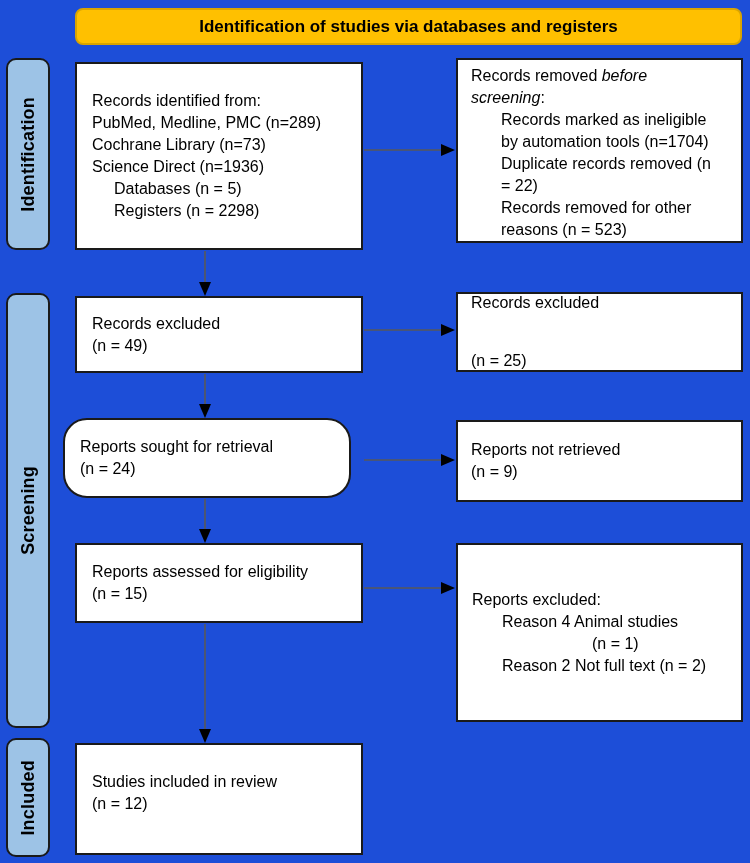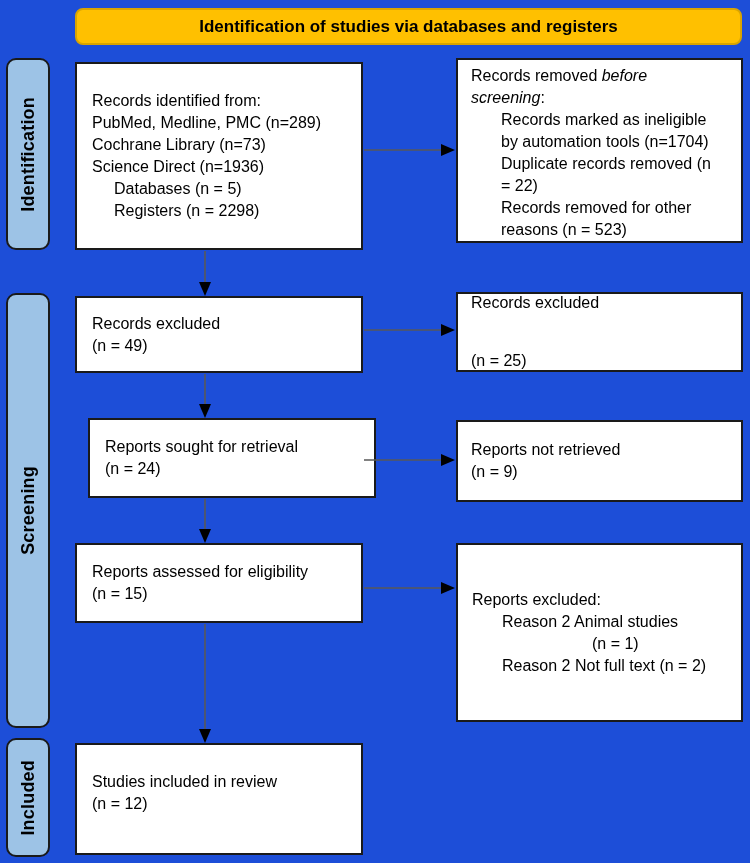--- a/index.html
+++ b/index.html
@@ -70,21 +70,21 @@
     justify-content: center;
   }
   .box .indent1 { margin-left: 22px; }
   .box .indent2 { margin-left: 120px; }
 
   .box-identified       { left: 75px;  top: 62px;  width: 288px; height: 188px; padding-left: 15px; padding-right: 4px; }
   .box-removed          { left: 456px; top: 58px;  width: 287px; height: 185px; padding-left: 13px; padding-right: 4px; justify-content: flex-start; padding-top: 5px; }
   .box-removed .item    { margin-left: 30px; max-width: 218px; }
   .box-screened         { left: 75px;  top: 296px; width: 288px; height: 77px;  padding-left: 15px; }
   .box-excluded         { left: 456px; top: 292px; width: 287px; height: 80px;  padding-left: 13px; gap: 36px; }
-  .box-sought           { left: 88px;  top: 418px; width: 288px; height: 80px;  padding-left: 15px; }
+  .box-sought           { left: 63px;  top: 418px; width: 288px; height: 80px;  padding-left: 15px; border-radius: 24px; }
   .box-notretrieved     { left: 456px; top: 420px; width: 287px; height: 82px;  padding-left: 13px; }
   .box-assessed         { left: 75px;  top: 543px; width: 288px; height: 80px;  padding-left: 15px; }
   .box-reportsexcluded  { left: 456px; top: 543px; width: 287px; height: 179px; padding-left: 14px; padding-right: 4px; }
   .box-reportsexcluded .reason { margin-left: 30px; }
   .box-included         { left: 75px;  top: 743px; width: 288px; height: 112px; padding-left: 15px; padding-bottom: 12px; }
 
   .it { font-style: italic; }
 </style>
 </head>
 <body>
@@ -142,21 +142,21 @@
     <div>(n = 9)</div>
   </div>
 
   <div class="box box-assessed">
     <div>Reports assessed for eligibility</div>
     <div>(n = 15)</div>
   </div>
 
   <div class="box box-reportsexcluded">
     <div>Reports excluded:</div>
-    <div class="reason">Reason 2 Animal studies</div>
+    <div class="reason">Reason 4 Animal studies</div>
     <div class="indent2">(n = 1)</div>
     <div class="reason">Reason 2 Not full text (n = 2)</div>
   </div>
 
   <div class="box box-included">
     <div>Studies included in review</div>
     <div>(n = 12)</div>
   </div>
 
   <svg class="arrows" viewBox="0 0 750 863" xmlns="http://www.w3.org/2000/svg">

